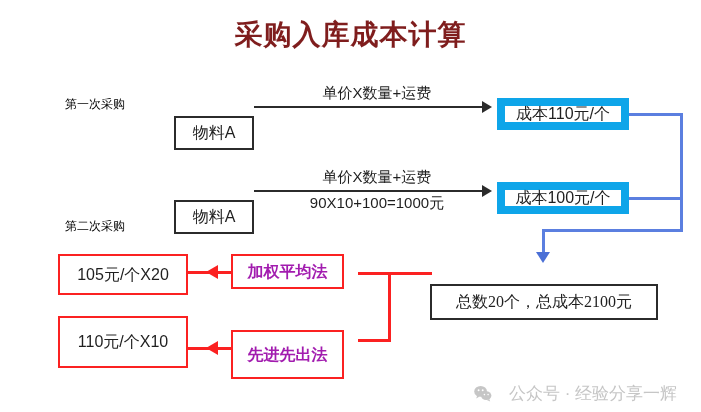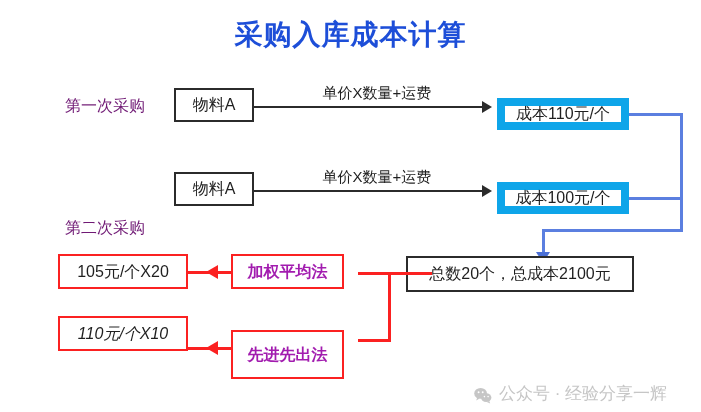--- a/index.html
+++ b/index.html
@@ -18,49 +18,49 @@
 
   
   .title {
     position: absolute;
     left: 0;
     top: 16px;
     width: 701px;
     text-align: center;
     font-size: 28px;
     font-weight: bold;
-    color: #1d4ed8;
+    color: #7f1d1d;
     letter-spacing: 1px;
     white-space: nowrap;
   }
 
   
   .box {
     position: absolute;
     box-sizing: border-box;
     display: flex;
     align-items: center;
     justify-content: center;
     text-align: center;
     background: #ffffff;
     font-size: 16px;
     color: #1f1f1f;
     line-height: 1.25;
     white-space: nowrap;
   }
-  .box.black  { border: 2px solid #2b2b2b; }
+  .box.black  { border: 2px solid #2b2b2b; margin-top: 28px; }
   .box.blue   { border: 8px solid #0ea5e9; }
   .box.red    { border: 2px solid #fb2121; }
   .box.redtext { color: #a21caf; font-weight: bold; }
 
   
   .side-label {
     position: absolute;
-    font-size: 16px;
-    color: #701a75;
+    font-size: 12px;
+    color: #000000;
     white-space: nowrap;
   }
 
   
   .formula {
     position: absolute;
     font-size: 15px;
     color: #1f1f1f;
     white-space: nowrap;
     text-align: center;
@@ -92,22 +92,22 @@
   .arrow.down.bluearrow {
     border-left: 7px solid transparent;
     border-right: 7px solid transparent;
     border-top: 11px solid #4a6fd6;
   }
 
   
   .watermark {
     position: absolute;
     display: flex;
-    align-items: flex-end;
-    gap: 7px;
+    align-items: center;
+    gap: 17px;
     color: #c6c6c6;
     font-size: 17px;
     white-space: nowrap;
   }
   .wm-icon {
     display: inline-block;
     width: 19px;
     height: 19px;
     position: relative;
   }
@@ -129,55 +129,56 @@
 
   <div class="box blue" style="left:497px; top:98px; width:132px; height:32px;">成本110元/个</div>
 
   <div class="side-label" style="left:65px; top:180px;margin-top:38px;">第二次采购</div>
 
   <div class="box black" style="left:174px; top:172px; width:80px; height:34px;">物料A</div>
 
   <div class="formula" style="left:277px; top:168px; width:200px;">单价X数量+运费</div>
   <div class="line" style="left:254px; top:190px; width:228px; height:2px;"></div>
   <div class="arrow right" style="left:482px; top:185px;"></div>
+  <div class="formula" style="left:277px; top:194px; width:200px;">90X10+100=1000元</div>
 
   <div class="box blue" style="left:497px; top:182px; width:132px; height:32px;">成本100元/个</div>
 
   <div class="line blue" style="left:629px; top:113px; width:54px; height:3px;"></div>
 
   <div class="line blue" style="left:629px; top:197px; width:54px; height:3px;"></div>
 
   <div class="line blue" style="left:680px; top:113px; width:3px; height:119px;"></div>
 
   <div class="line blue" style="left:542px; top:229px; width:141px; height:3px;"></div>
 
   <div class="line blue" style="left:542px; top:229px; width:3px; height:25px;"></div>
   <div class="arrow down bluearrow" style="left:536px; top:252px;"></div>
 
-  <div class="box black" style="left:406px; top:256px; width:228px; height:36px;">总数20个，总成本2100元</div>
+  <div class="box black" style="left:430px; top:256px; width:228px; height:36px;font-family:Liberation Serif, serif;">总数20个，总成本2100元</div>
 
   <div class="line red" style="left:358px; top:272px; width:74px; height:3px;"></div>
 
   <div class="line red" style="left:388px; top:272px; width:3px; height:70px;"></div>
 
   <div class="line red" style="left:358px; top:339px; width:33px; height:3px;"></div>
 
   <div class="box red redtext" style="left:231px; top:254px; width:113px; height:35px;">加权平均法</div>
   <div class="arrow left redarrow" style="left:206px; top:265px;"></div>
   <div class="line red" style="left:186px; top:271px; width:45px; height:3px;"></div>
 
-  <div class="box red" style="left:58px; top:254px; width:130px; height:35px;">
+  <div class="box red" style="left:58px; top:254px; width:130px; height:41px;">
     <span>105元/个X20</span>
   </div>
 
   <div class="box red redtext" style="left:231px; top:330px; width:113px; height:49px;">先进先出法</div>
   <div class="arrow left redarrow" style="left:206px; top:341px;"></div>
   <div class="line red" style="left:186px; top:347px; width:45px; height:3px;"></div>
 
-  <div class="box red" style="left:58px; top:316px; width:130px; height:35px; flex-direction:column;font-style:italic;">
+  <div class="box red" style="left:58px; top:316px; width:130px; height:52px; flex-direction:column;">
     <span>110元/个X10</span>
   </div>
 
   <div class="watermark" style="left:473px; top:382px;">
     <span class="wm-icon">
       <svg width="19" height="19" viewBox="0 0 19 19" aria-hidden="true">
         <ellipse cx="7.6" cy="7.4" rx="6.4" ry="5.4" fill="#c6c6c6"></ellipse>
         <polygon points="4.2,11.6 3.2,14.6 6.6,12.6" fill="#c6c6c6"></polygon>
         <ellipse cx="13.2" cy="11.6" rx="5.2" ry="4.4" fill="#c6c6c6"></ellipse>
         <polygon points="16.2,15.0 17.2,17.4 13.8,15.9" fill="#c6c6c6"></polygon>

